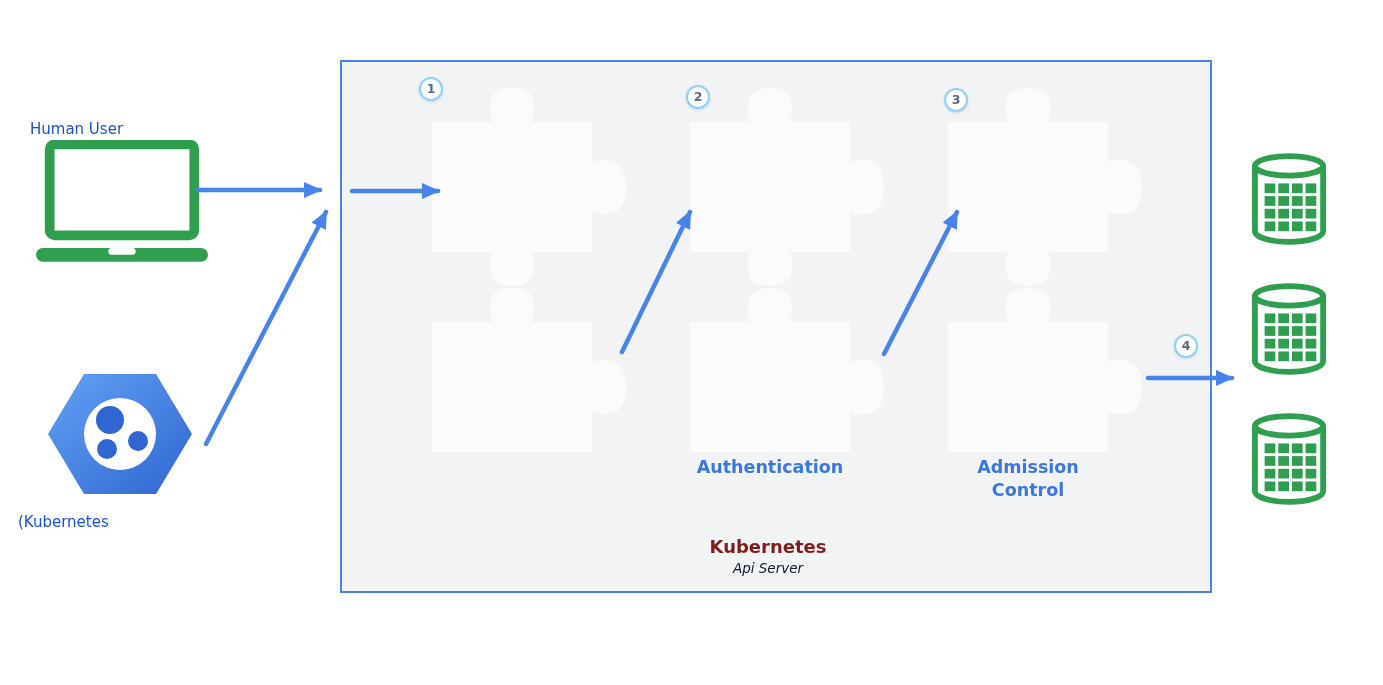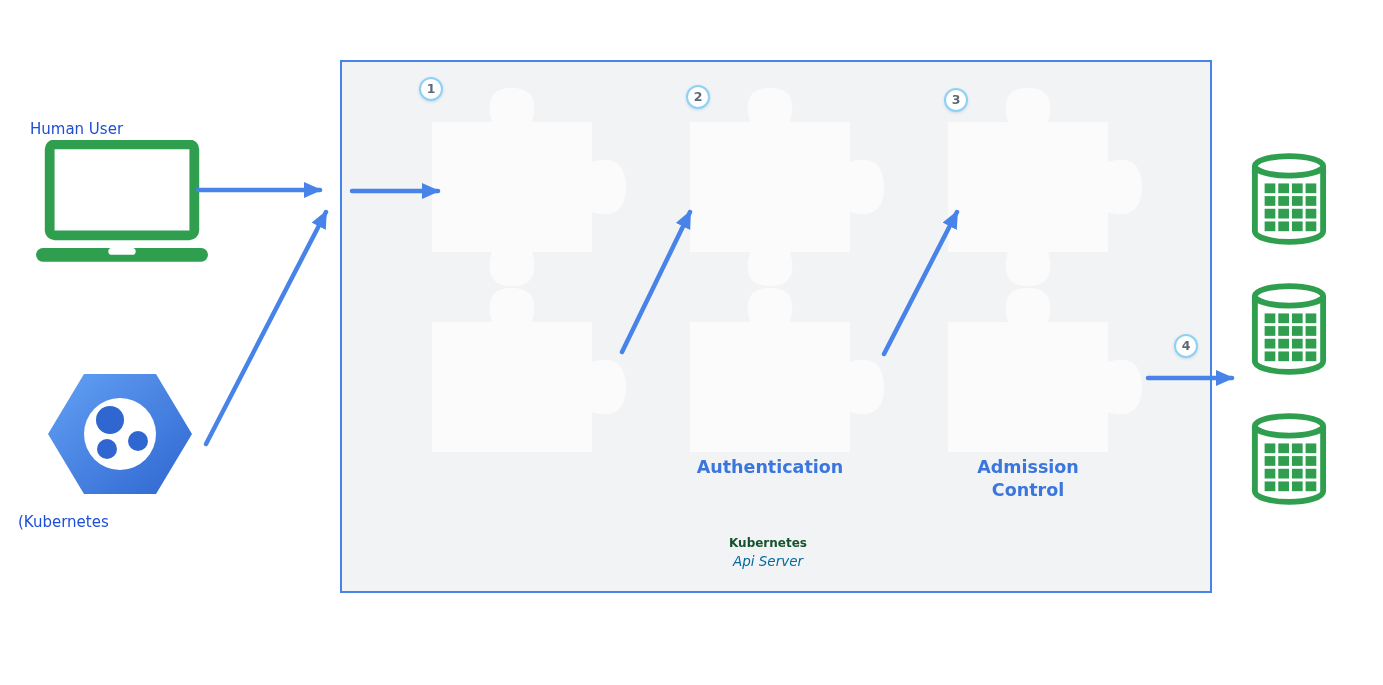--- a/index.html
+++ b/index.html
@@ -22,22 +22,22 @@
   .piece path{fill:#fbfbfc;}
 
   .step-badge{position:absolute;width:24px;height:24px;border-radius:50%;
     background:#ffffff;border:2px solid #8fd0f5;box-sizing:border-box;
     color:#5d6a74;font-size:12.5px;font-weight:bold;text-align:center;line-height:20px;
     box-shadow:0 1px 3px rgba(120,170,220,0.35);}
 
   .step-label{position:absolute;color:#3b76dd;font-weight:bold;font-size:17.5px;
     text-align:center;line-height:23px;}
   .api-title{position:absolute;left:618px;top:536px;width:300px;text-align:center;}
-  .api-title .t1{color:#14532d;font-weight:bold;font-size:12px;}
-  .api-title .t2{color:#0369a1;font-style:italic;font-size:13.5px;margin-top:3px;}
+  .api-title .t1{color:#7f1d1d;font-weight:bold;font-size:18px;}
+  .api-title .t2{color:#0f172a;font-style:italic;font-size:13.5px;margin-top:3px;}
 
   .db{position:absolute;left:1250px;}
   .db-1{top:153px;}
   .db-2{top:283px;}
   .db-3{top:413px;}
 
   .arrows{position:absolute;left:0;top:0;pointer-events:none;}
 </style>
 </head>
 <body>

